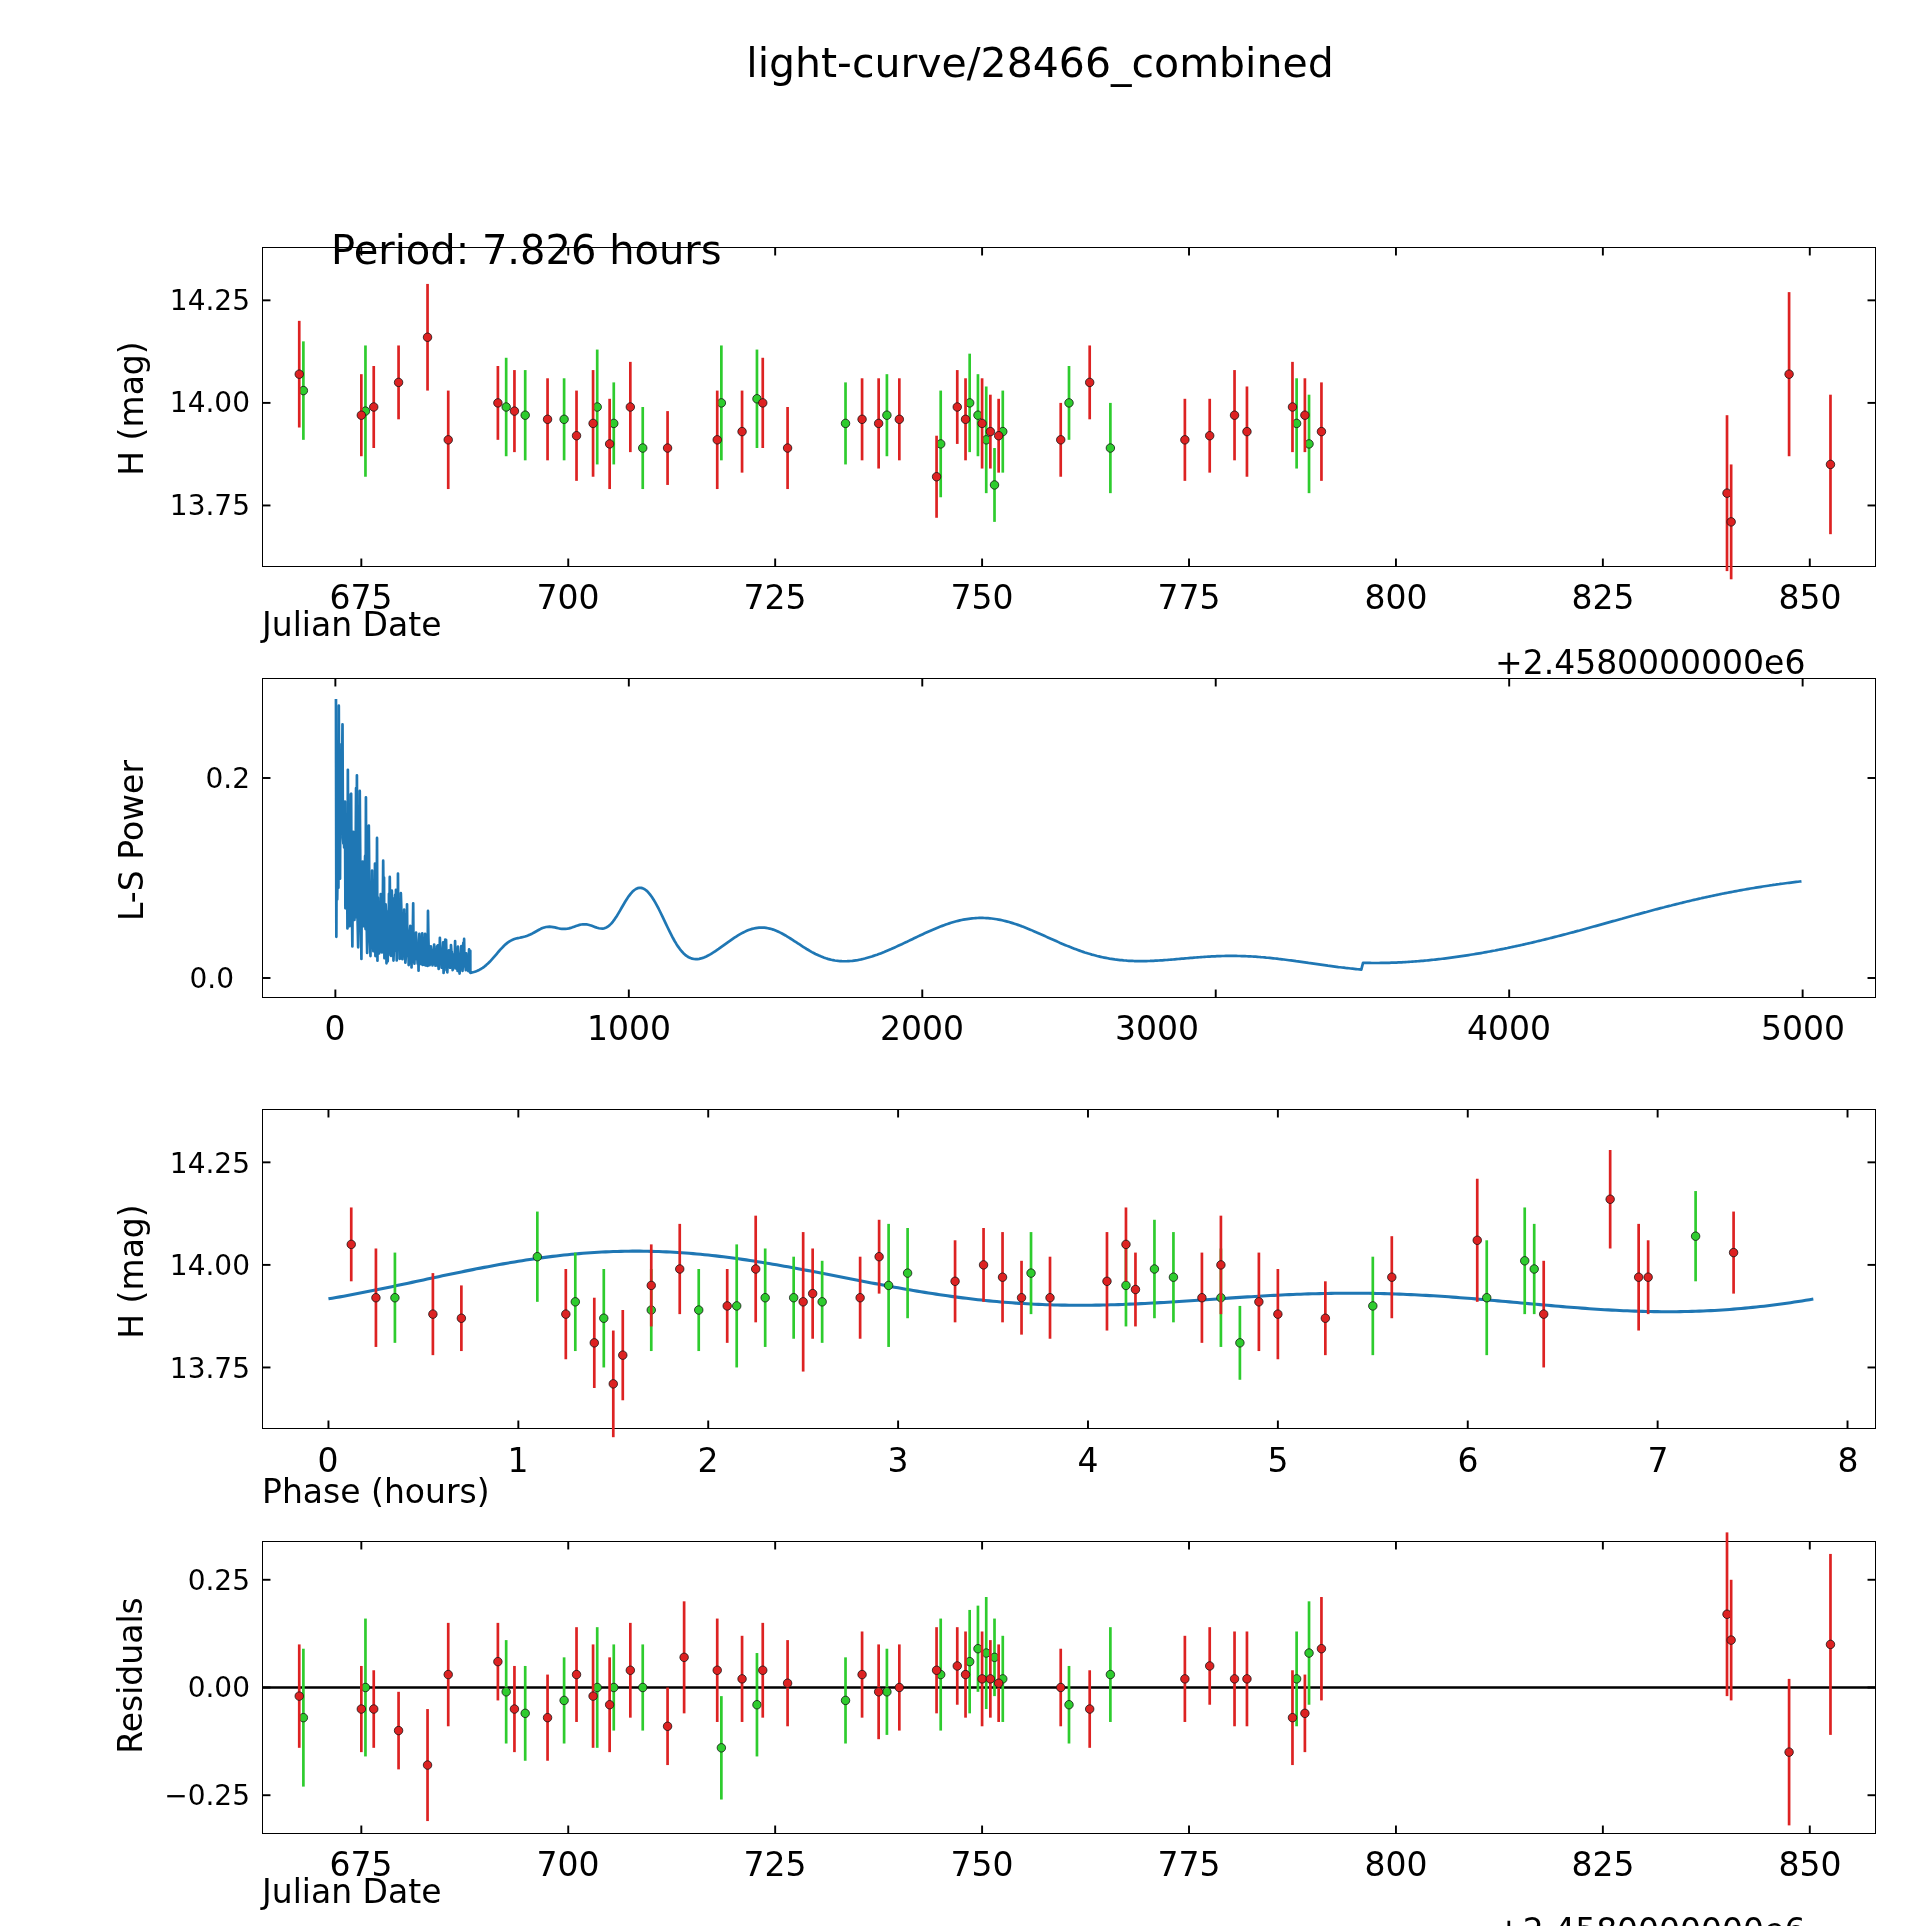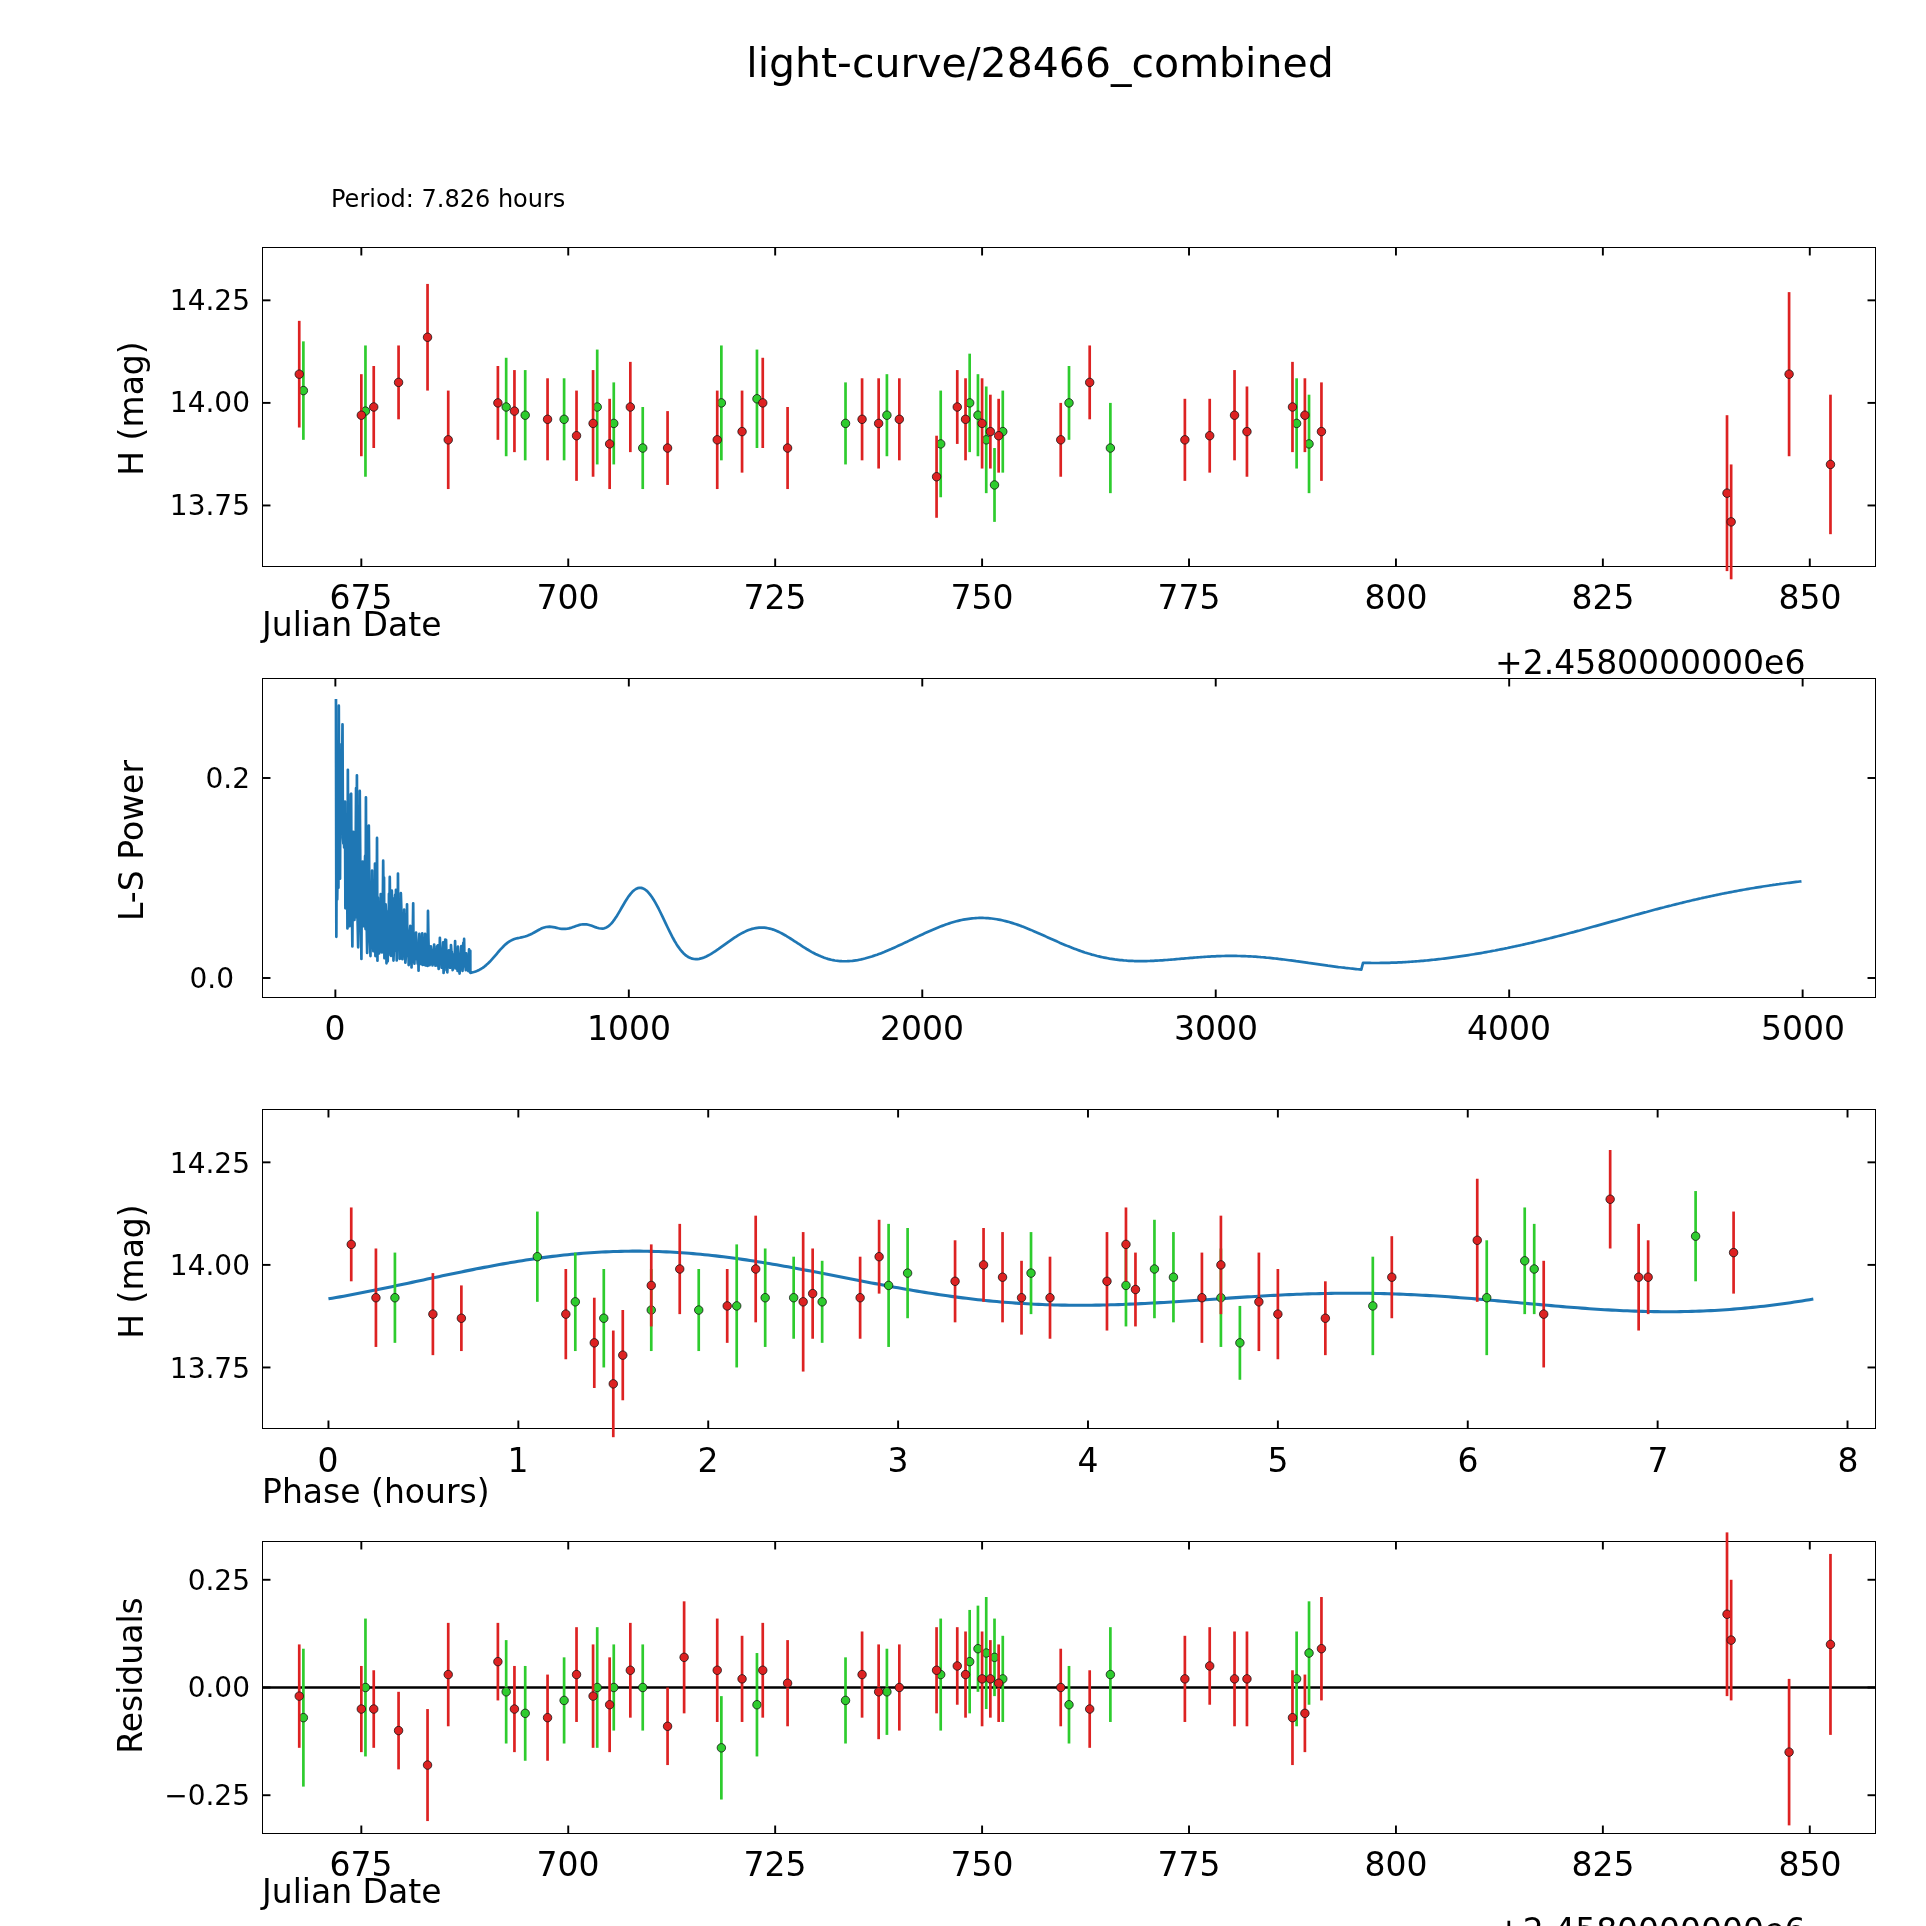--- a/index.html
+++ b/index.html
@@ -76,22 +76,23 @@
     text-align: right;
     white-space: nowrap;
   }
   .offset-text {
     position: absolute;
     font-size: 33px;
     white-space: nowrap;
   }
   .panel-annot {
     position: absolute;
-    font-size: 24px;
+    font-size: 40px;
     white-space: nowrap;
+    margin-top: 42px;
   }
 </style>
 </head>
 <body>
 
 <div id="figure">
 
   <div class="fig-title">light-curve/28466_combined</div>
 
   <div class="panel" id="panel1" style="left:262px; top:247px; width:1614px; height:320px;">
@@ -603,21 +604,21 @@
       <div class="tick-x" style="left: 1189px; top: 578px;">775</div>
       <div class="tick-x" style="left: 1396px; top: 578px;">800</div>
       <div class="tick-x" style="left: 1603px; top: 578px;">825</div>
       <div class="tick-x" style="left: 1810px; top: 578px;">850</div>
       <div class="tick-y" style="left: 100px; width: 150px; top: 505px;">13.75</div>
       <div class="tick-y" style="left: 100px; width: 150px; top: 402px;">14.00</div>
       <div class="tick-y" style="left: 100px; width: 150px; top: 300px;">14.25</div>
       <div class="tick-x" style="left: 335px; top: 1009px;">0</div>
       <div class="tick-x" style="left: 629px; top: 1009px;">1000</div>
       <div class="tick-x" style="left: 922px; top: 1009px;">2000</div>
-      <div class="tick-x" style="left: 1216px; top: 1009px;">3000</div>
+      <div class="tick-x" style="left: 1157px; top: 1009px;">3000</div>
       <div class="tick-x" style="left: 1509px; top: 1009px;">4000</div>
       <div class="tick-x" style="left: 1803px; top: 1009px;">5000</div>
       <div class="tick-y" style="left: 84px; width: 150px; top: 978px;">0.0</div>
       <div class="tick-y" style="left: 100px; width: 150px; top: 778px;">0.2</div>
       <div class="tick-x" style="left: 328px; top: 1441px;">0</div>
       <div class="tick-x" style="left: 518px; top: 1441px;">1</div>
       <div class="tick-x" style="left: 708px; top: 1441px;">2</div>
       <div class="tick-x" style="left: 898px; top: 1441px;">3</div>
       <div class="tick-x" style="left: 1088px; top: 1441px;">4</div>
       <div class="tick-x" style="left: 1278px; top: 1441px;">5</div>

